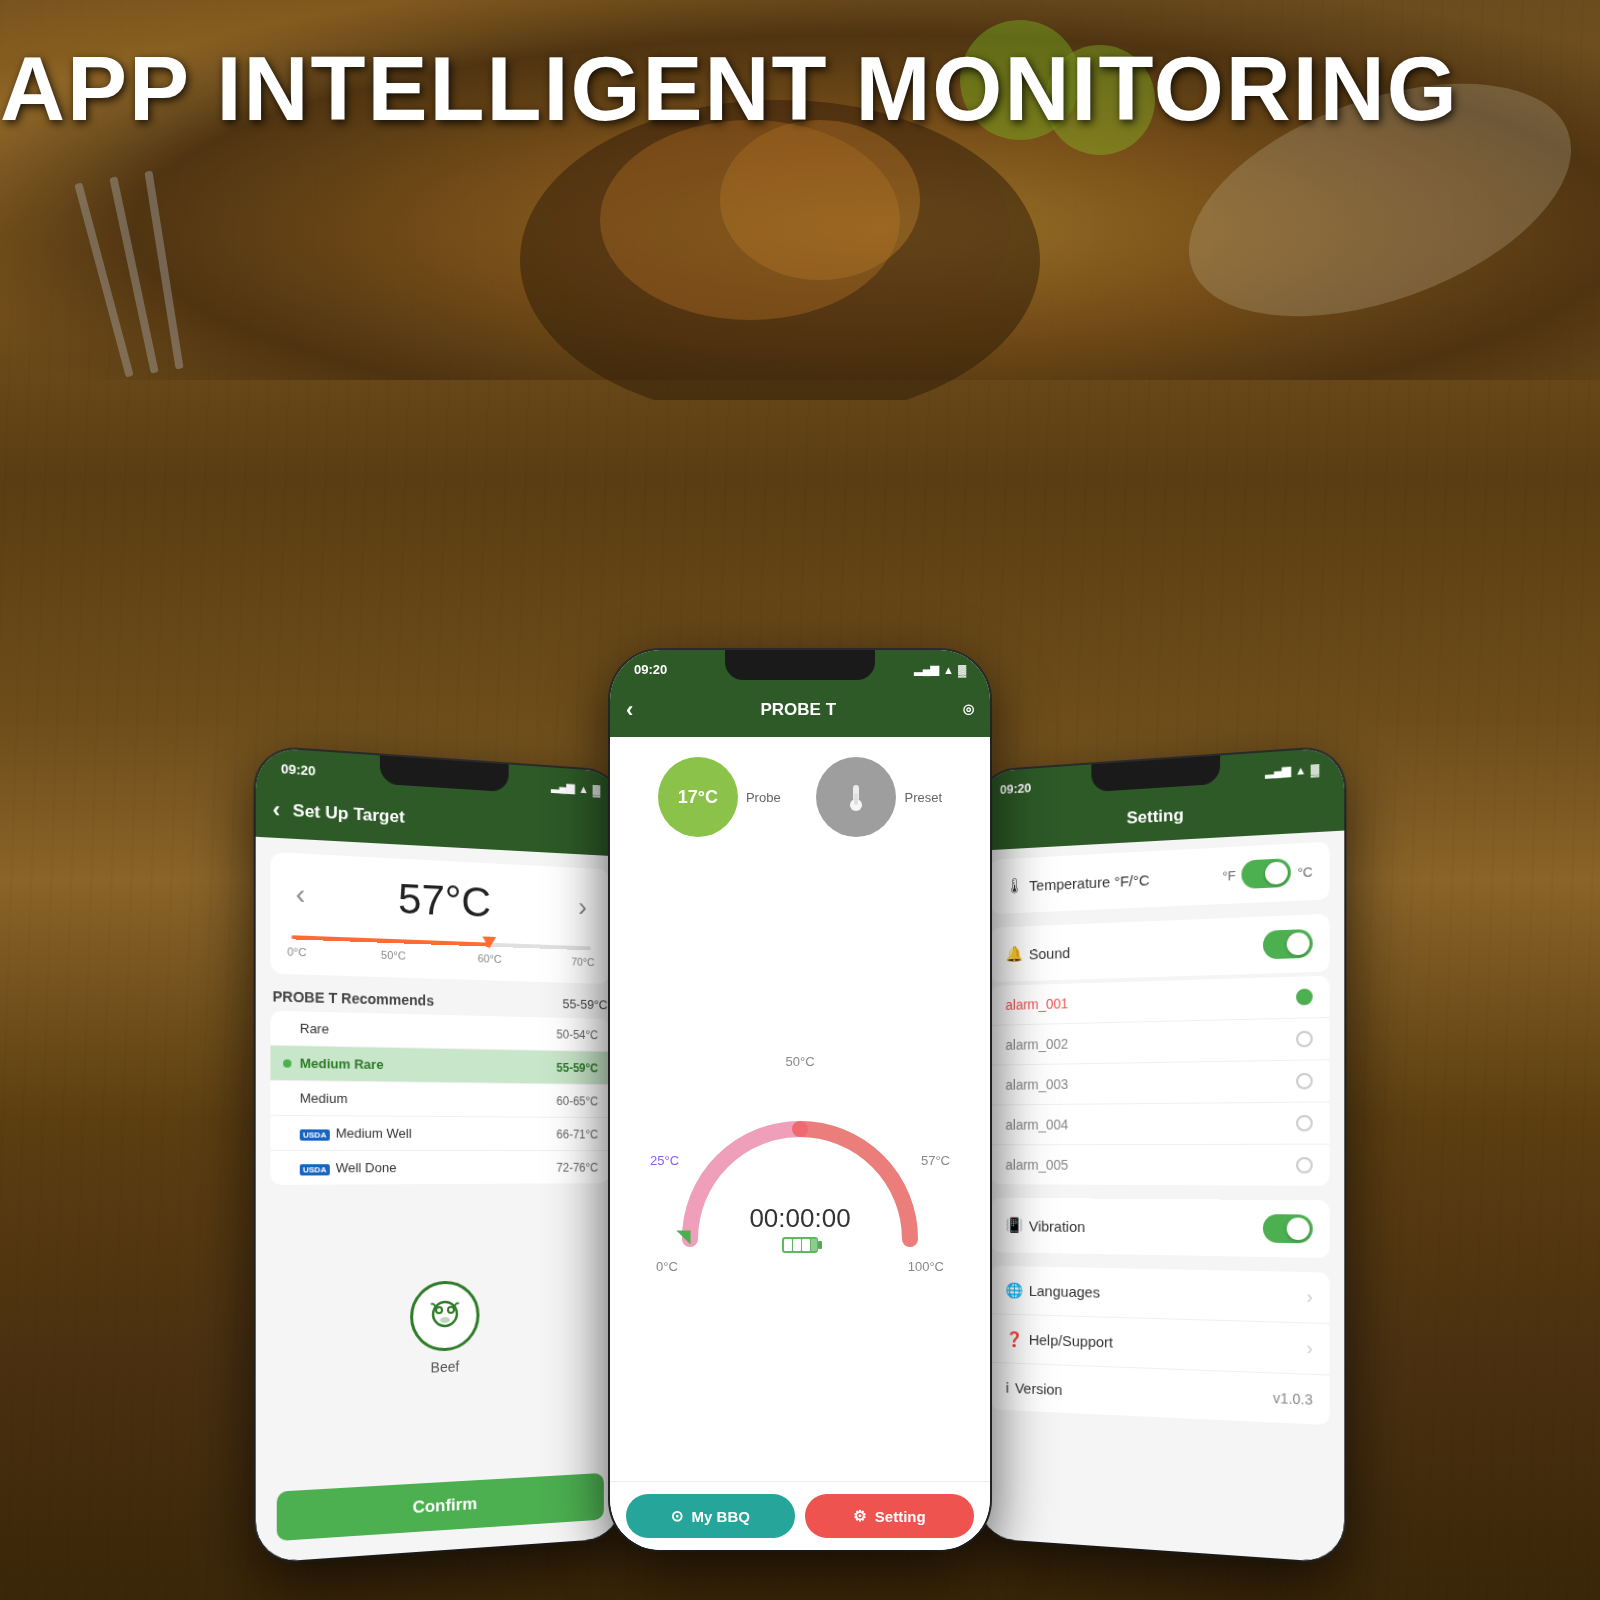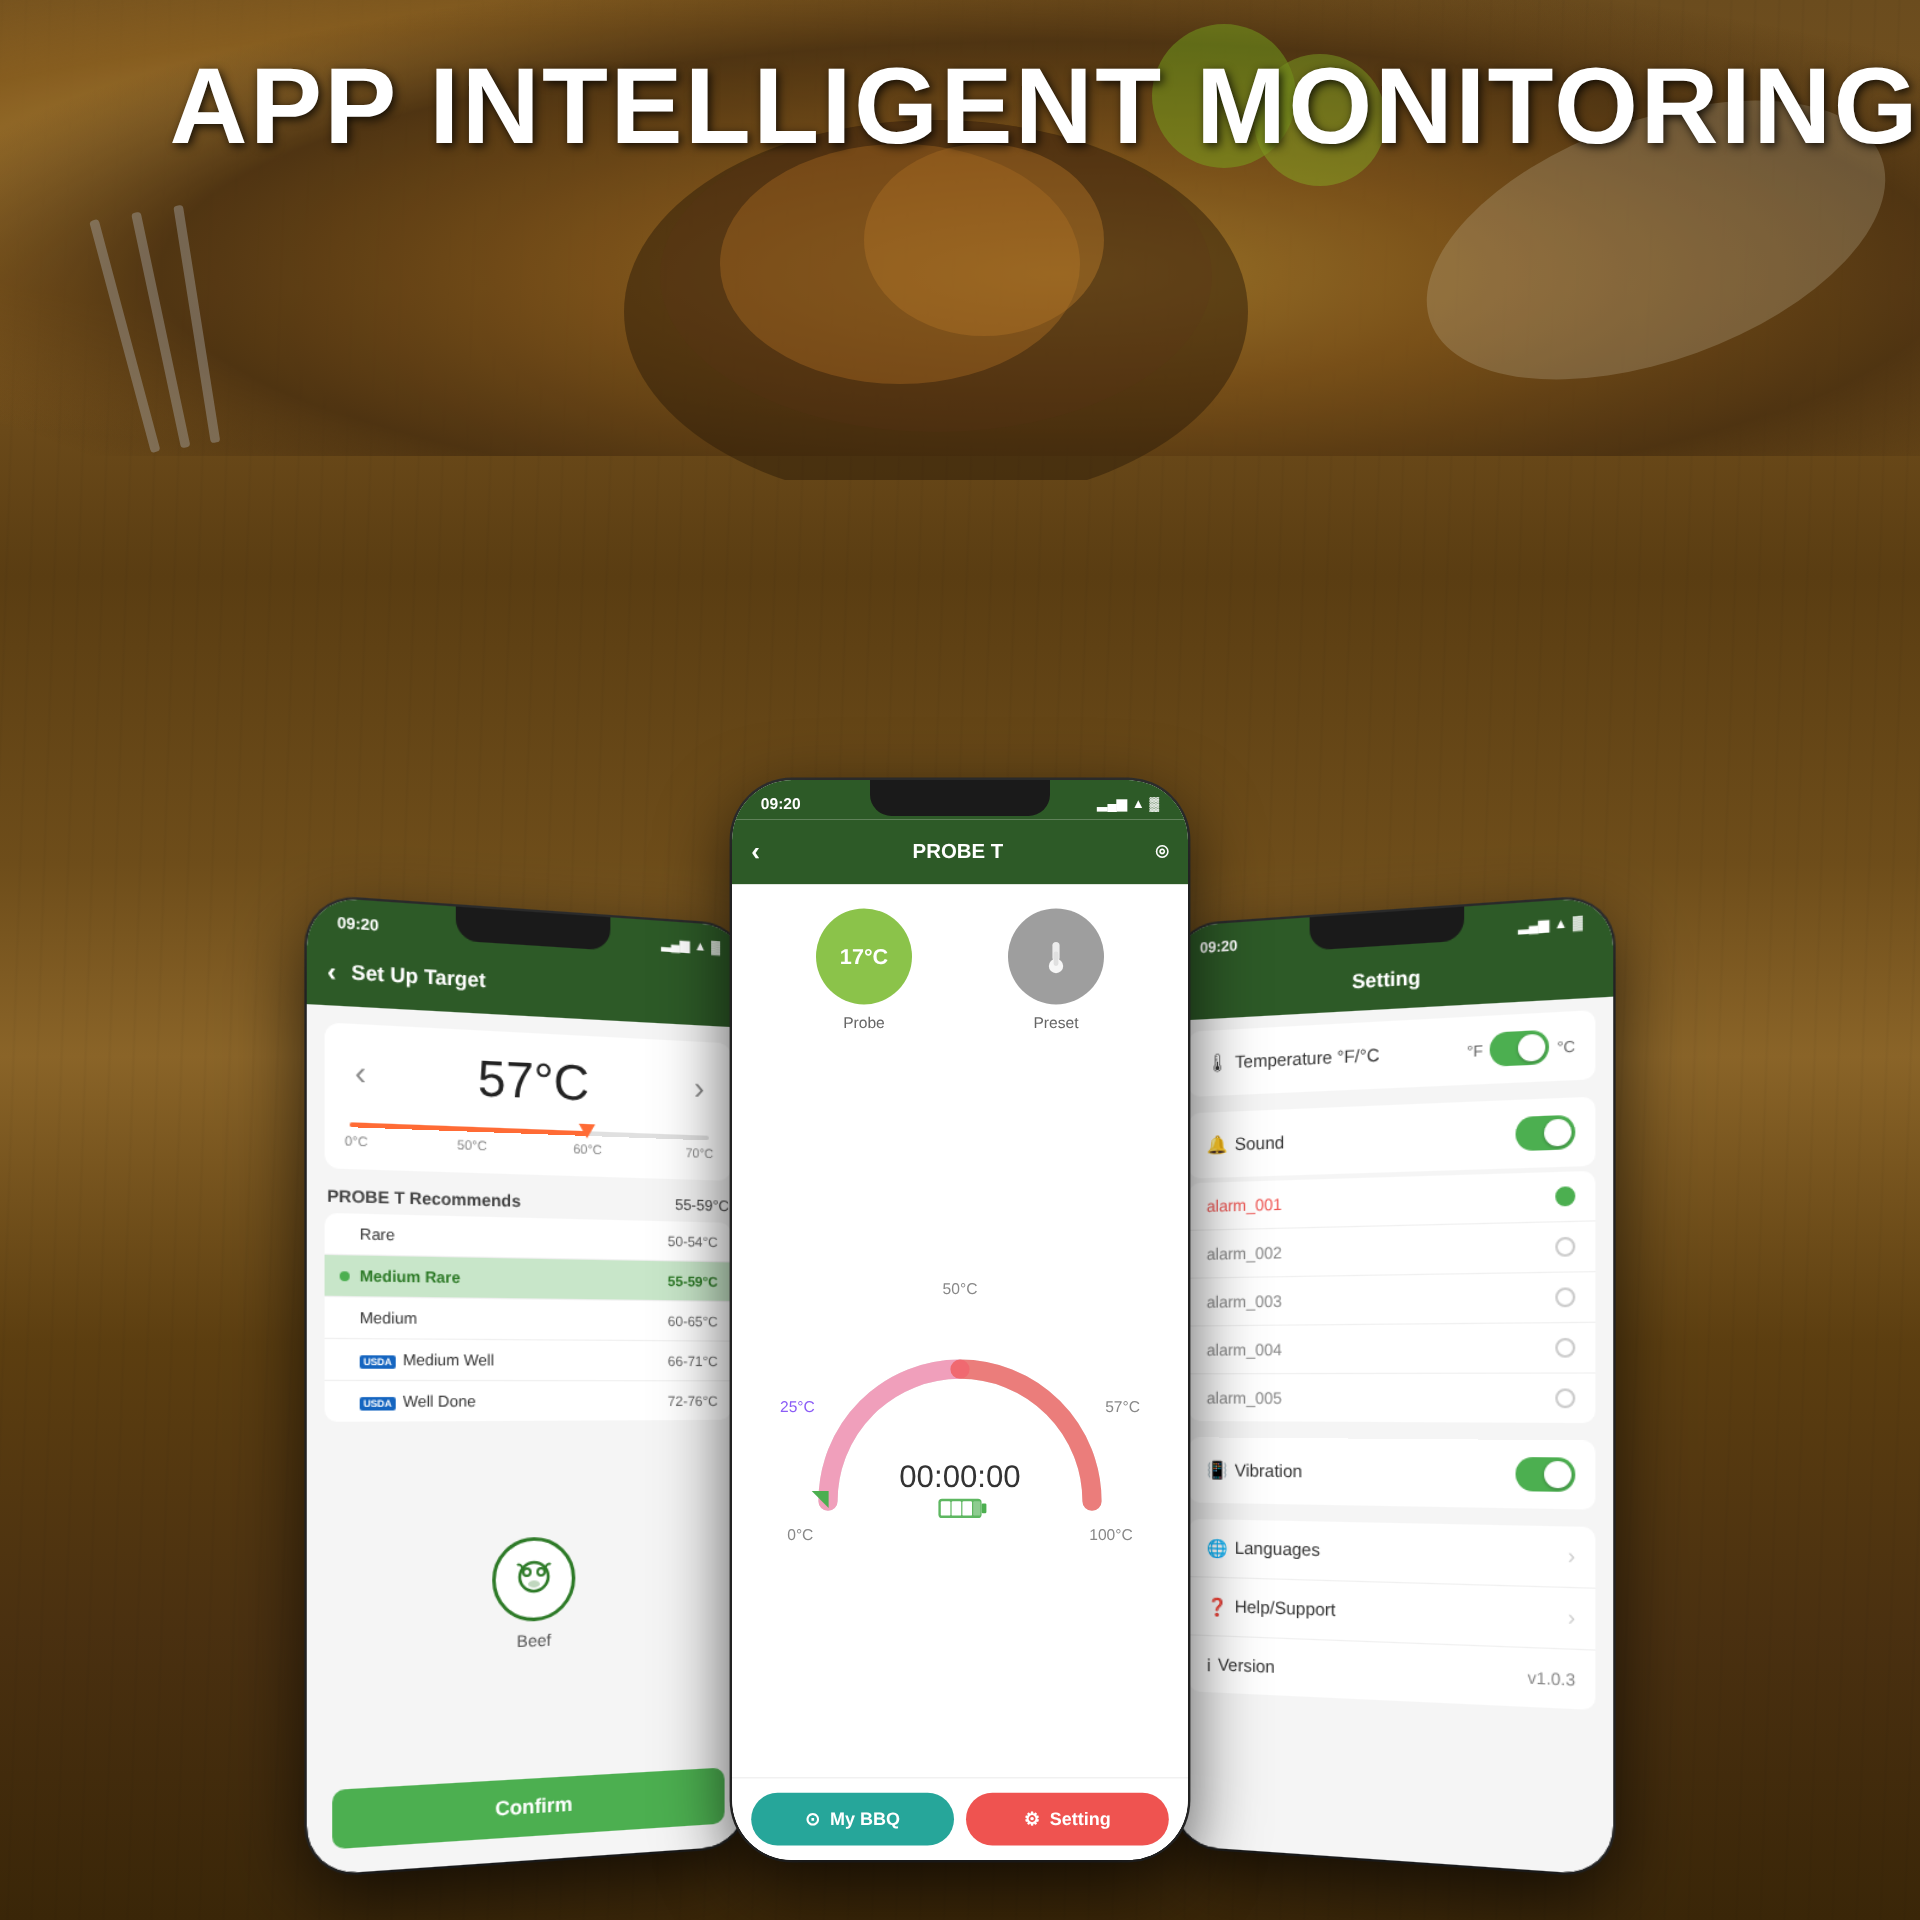--- a/index.html
+++ b/index.html
@@ -59,21 +59,21 @@
       z-index: 1;
       opacity: 0.85;
     }
 
     
     .header-section {
       position: absolute;
       top: 40px;
       left: 0;
       right: 0;
-      text-align: right;
+      text-align: left;
       z-index: 10;
     }
 
     .main-title {
       font-size: 90px;
       font-weight: 900;
       color: white;
       text-shadow: 2px 3px 8px rgba(0,0,0,0.8);
       letter-spacing: 2px;
       line-height: 1.1;
@@ -409,21 +409,21 @@
     .probe-icons-row {
       display: flex;
       justify-content: space-around;
       align-items: center;
       padding: 20px 30px 10px;
       background: white;
     }
 
     .probe-item {
       display: flex;
-      flex-direction: column;
+      flex-direction: row;
       align-items: center;
       gap: 8px;
     }
 
     .probe-circle {
       width: 80px;
       height: 80px;
       border-radius: 50%;
       display: flex;
       align-items: center;

